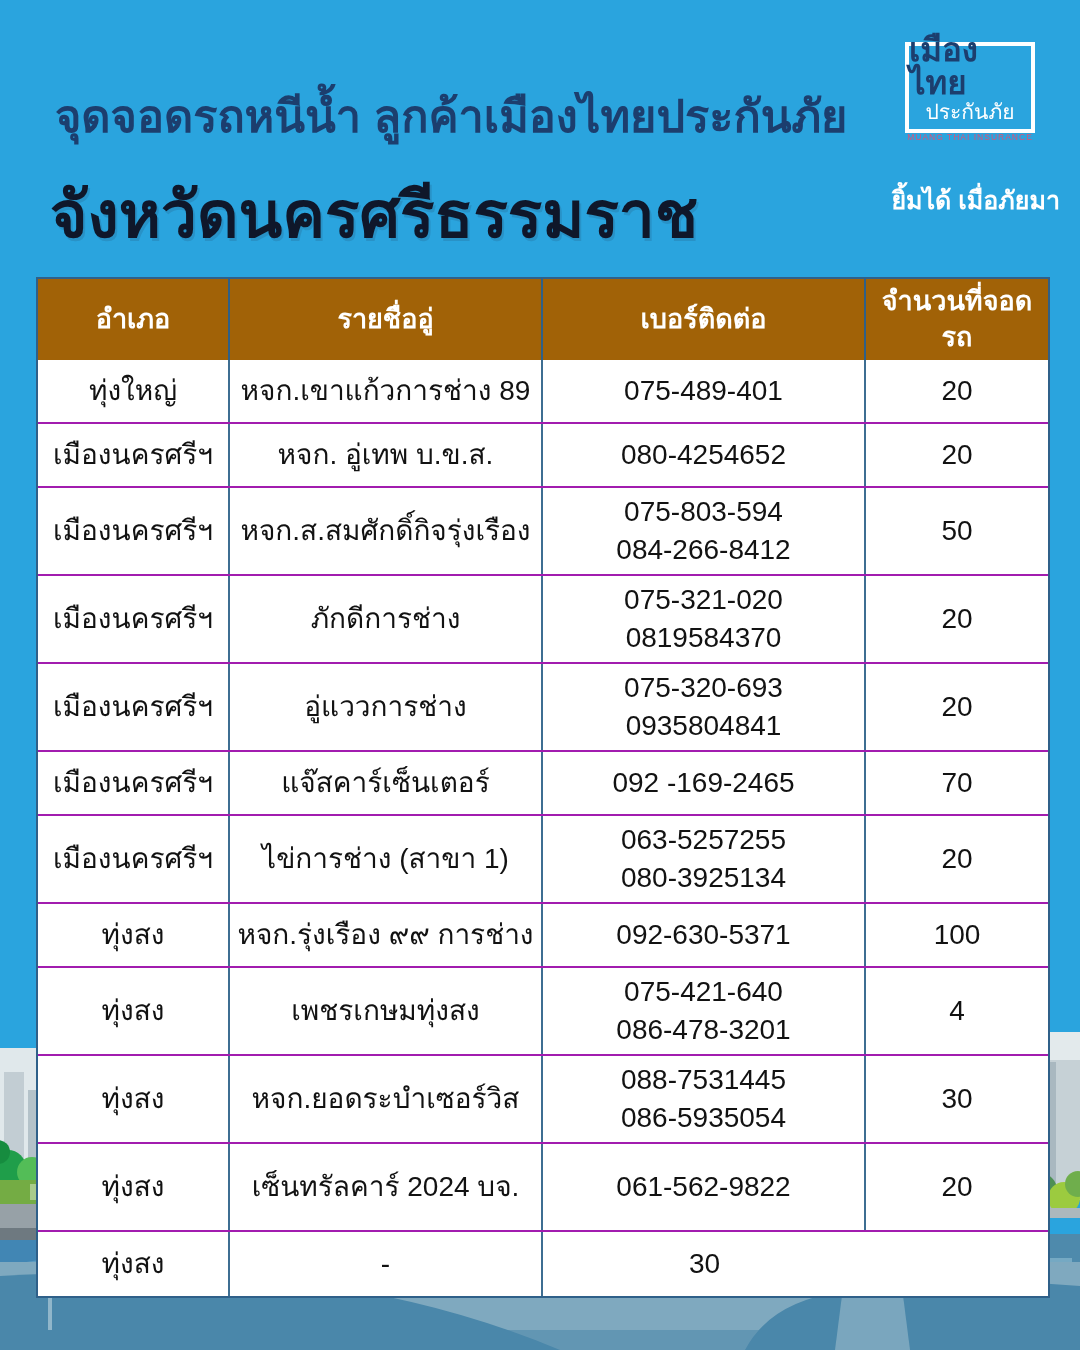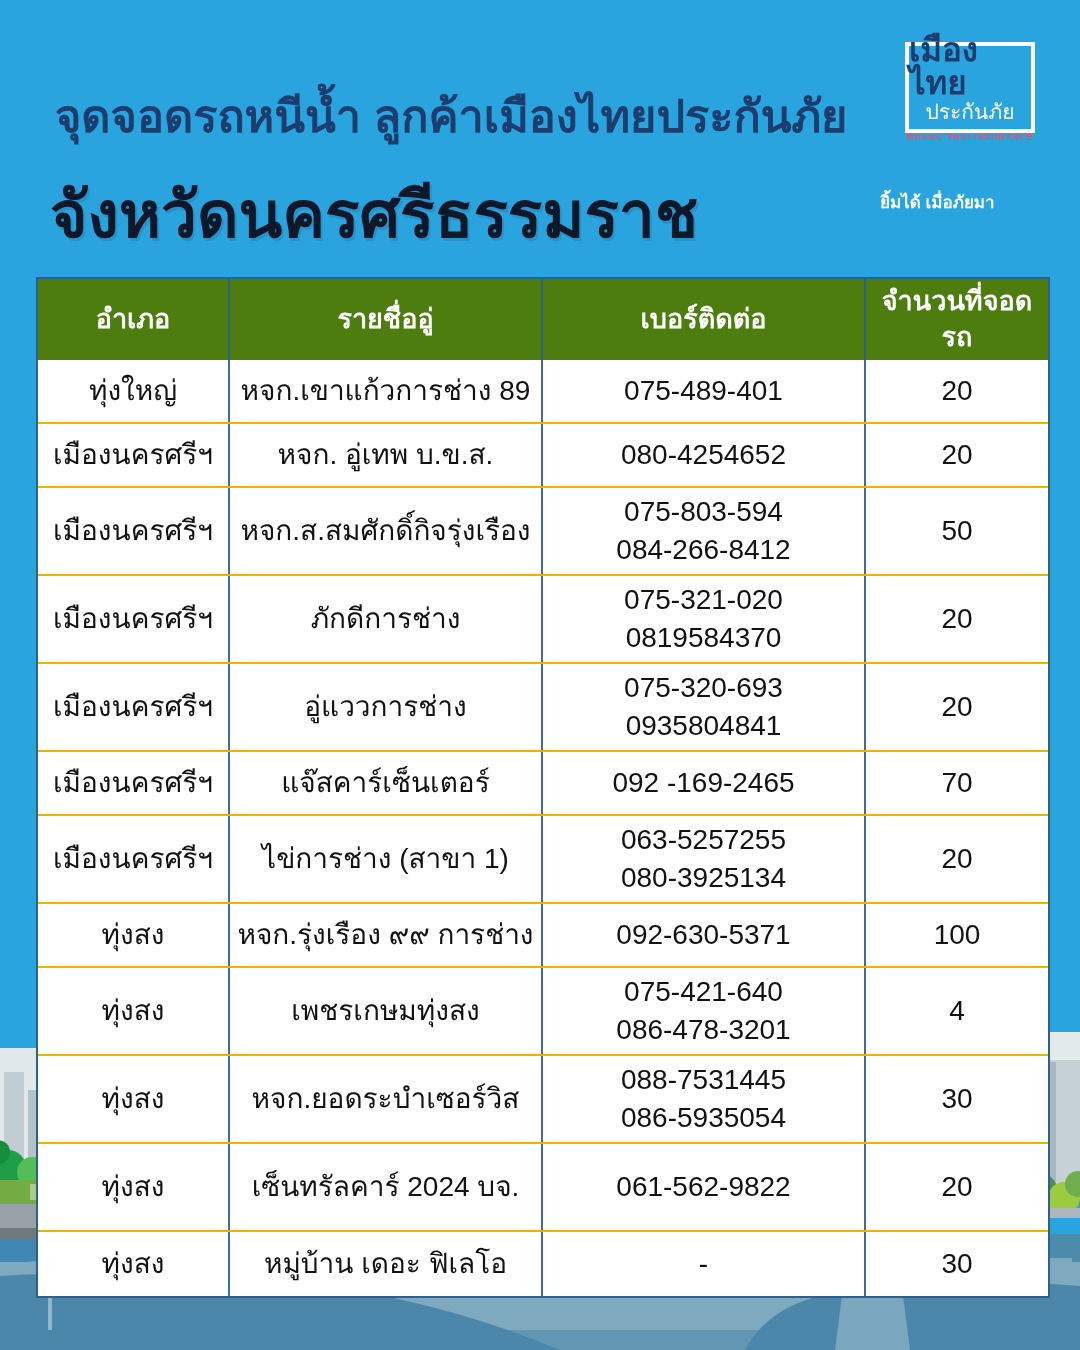--- a/index.html
+++ b/index.html
@@ -23,43 +23,43 @@
   }
   
   .logo-box{
     position:absolute;left:905px;top:42px;width:130px;height:91px;
     border:4px solid #ffffff;box-sizing:border-box;
     display:flex;flex-direction:column;align-items:center;justify-content:center;
   }
   .logo-line1{font-size:33px;font-weight:bold;color:#1C3E6E;line-height:1;}
   .logo-line2{font-size:21px;font-weight:normal;color:#ffffff;line-height:1.25;}
   .logo-divider{width:96px;height:3px;background:#E05077;margin:3px 0 3px 0;}
-  .logo-line3{font-size:8.5px;font-weight:bold;color:#D9537A;letter-spacing:1px;white-space:nowrap;}
+  .logo-line3{font-size:8.5px;font-weight:normal;color:#D9537A;letter-spacing:1px;white-space:nowrap;}
   .logo-tagline{
-    position:absolute;left:880px;top:180px;width:180px;text-align:left;
-    font-size:17px;font-weight:bold;color:#ffffff;white-space:nowrap;margin-top:8px;
+    position:absolute;left:880px;top:180px;width:180px;text-align:right;
+    font-size:25px;font-weight:bold;color:#ffffff;white-space:nowrap;
   }
   
   .parking-table{
     position:absolute;left:36px;top:277px;width:1010px;
     border:2px solid #2F6089;box-sizing:content-box;
     z-index:2;background:#ffffff;
   }
   .t-row{
     display:grid;grid-template-columns:192px 313px 323px 182px;
     box-sizing:border-box;
   }
   .t-head{
-    background:#4d7c0f;min-height:57px;
+    background:#a16207;min-height:57px;
   }
   .t-head .t-cell{
     color:#ffffff;font-size:27px;font-weight:bold;
     border-bottom:none;
   }
-  .t-body-row{background:#ffffff;border-bottom:2px solid #eab308;}
+  .t-body-row{background:#ffffff;border-bottom:2px solid #a21caf;}
   .t-body-row:last-child{border-bottom:none;}
   .t-cell{
     display:flex;flex-direction:column;align-items:center;justify-content:center;
     text-align:center;box-sizing:border-box;
     font-size:28px;color:#121212;line-height:1.35;
     padding:4px 6px;
     border-right:2px solid #3E6E92;
   }
   .t-cell:last-child{border-right:none;}
   .t-head .t-cell{border-right:2px solid #2F6089;}
@@ -267,20 +267,19 @@
       <div class="t-row t-body-row" style="min-height: 88px;">
     <div class="t-cell">ทุ่งสง</div>
     <div class="t-cell">เซ็นทรัลคาร์ 2024 บจ.</div>
     <div class="t-cell">
           <div>061-562-9822</div>
         </div>
     <div class="t-cell">20</div>
   </div>
       <div class="t-row t-body-row" style="min-height: 64px;">
     <div class="t-cell">ทุ่งสง</div>
-    <div class="t-cell">หมู่บ้าน เดอะ ฟิเลโอ</div>
     <div class="t-cell">
           <div>-</div>
         </div>
     <div class="t-cell">30</div>
   </div>
     </div>
 </div>
 
 </body></html>

